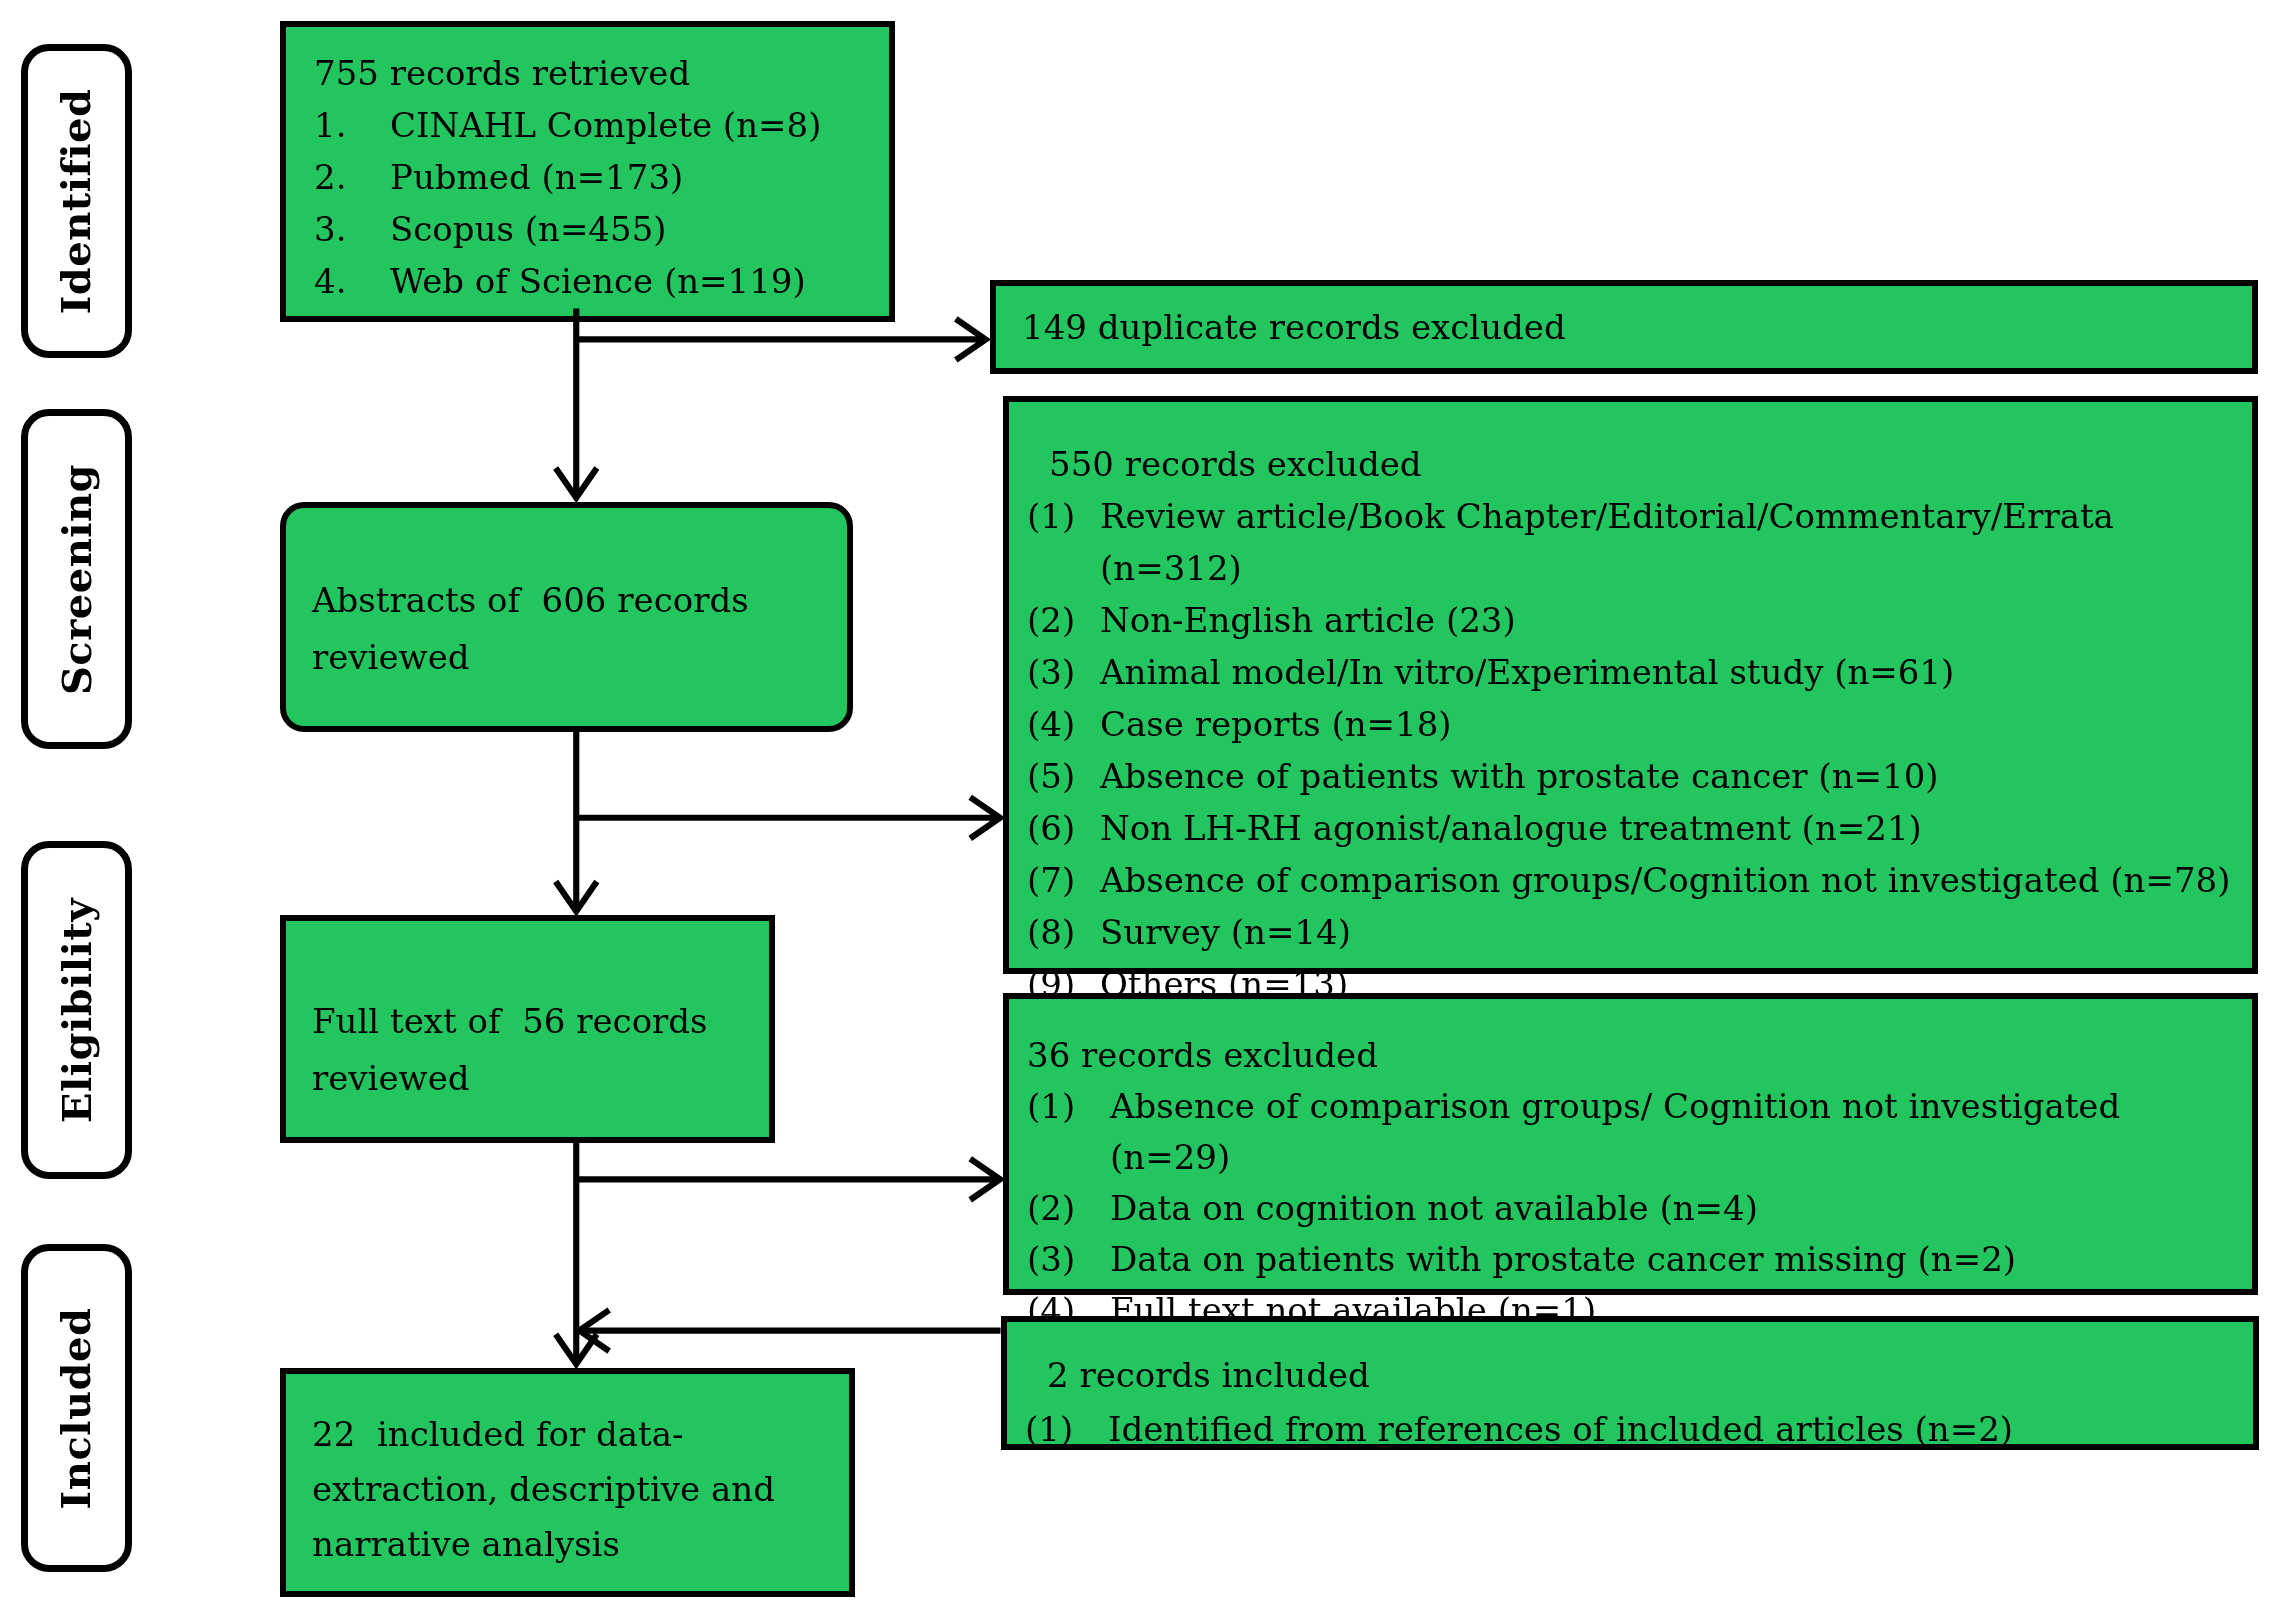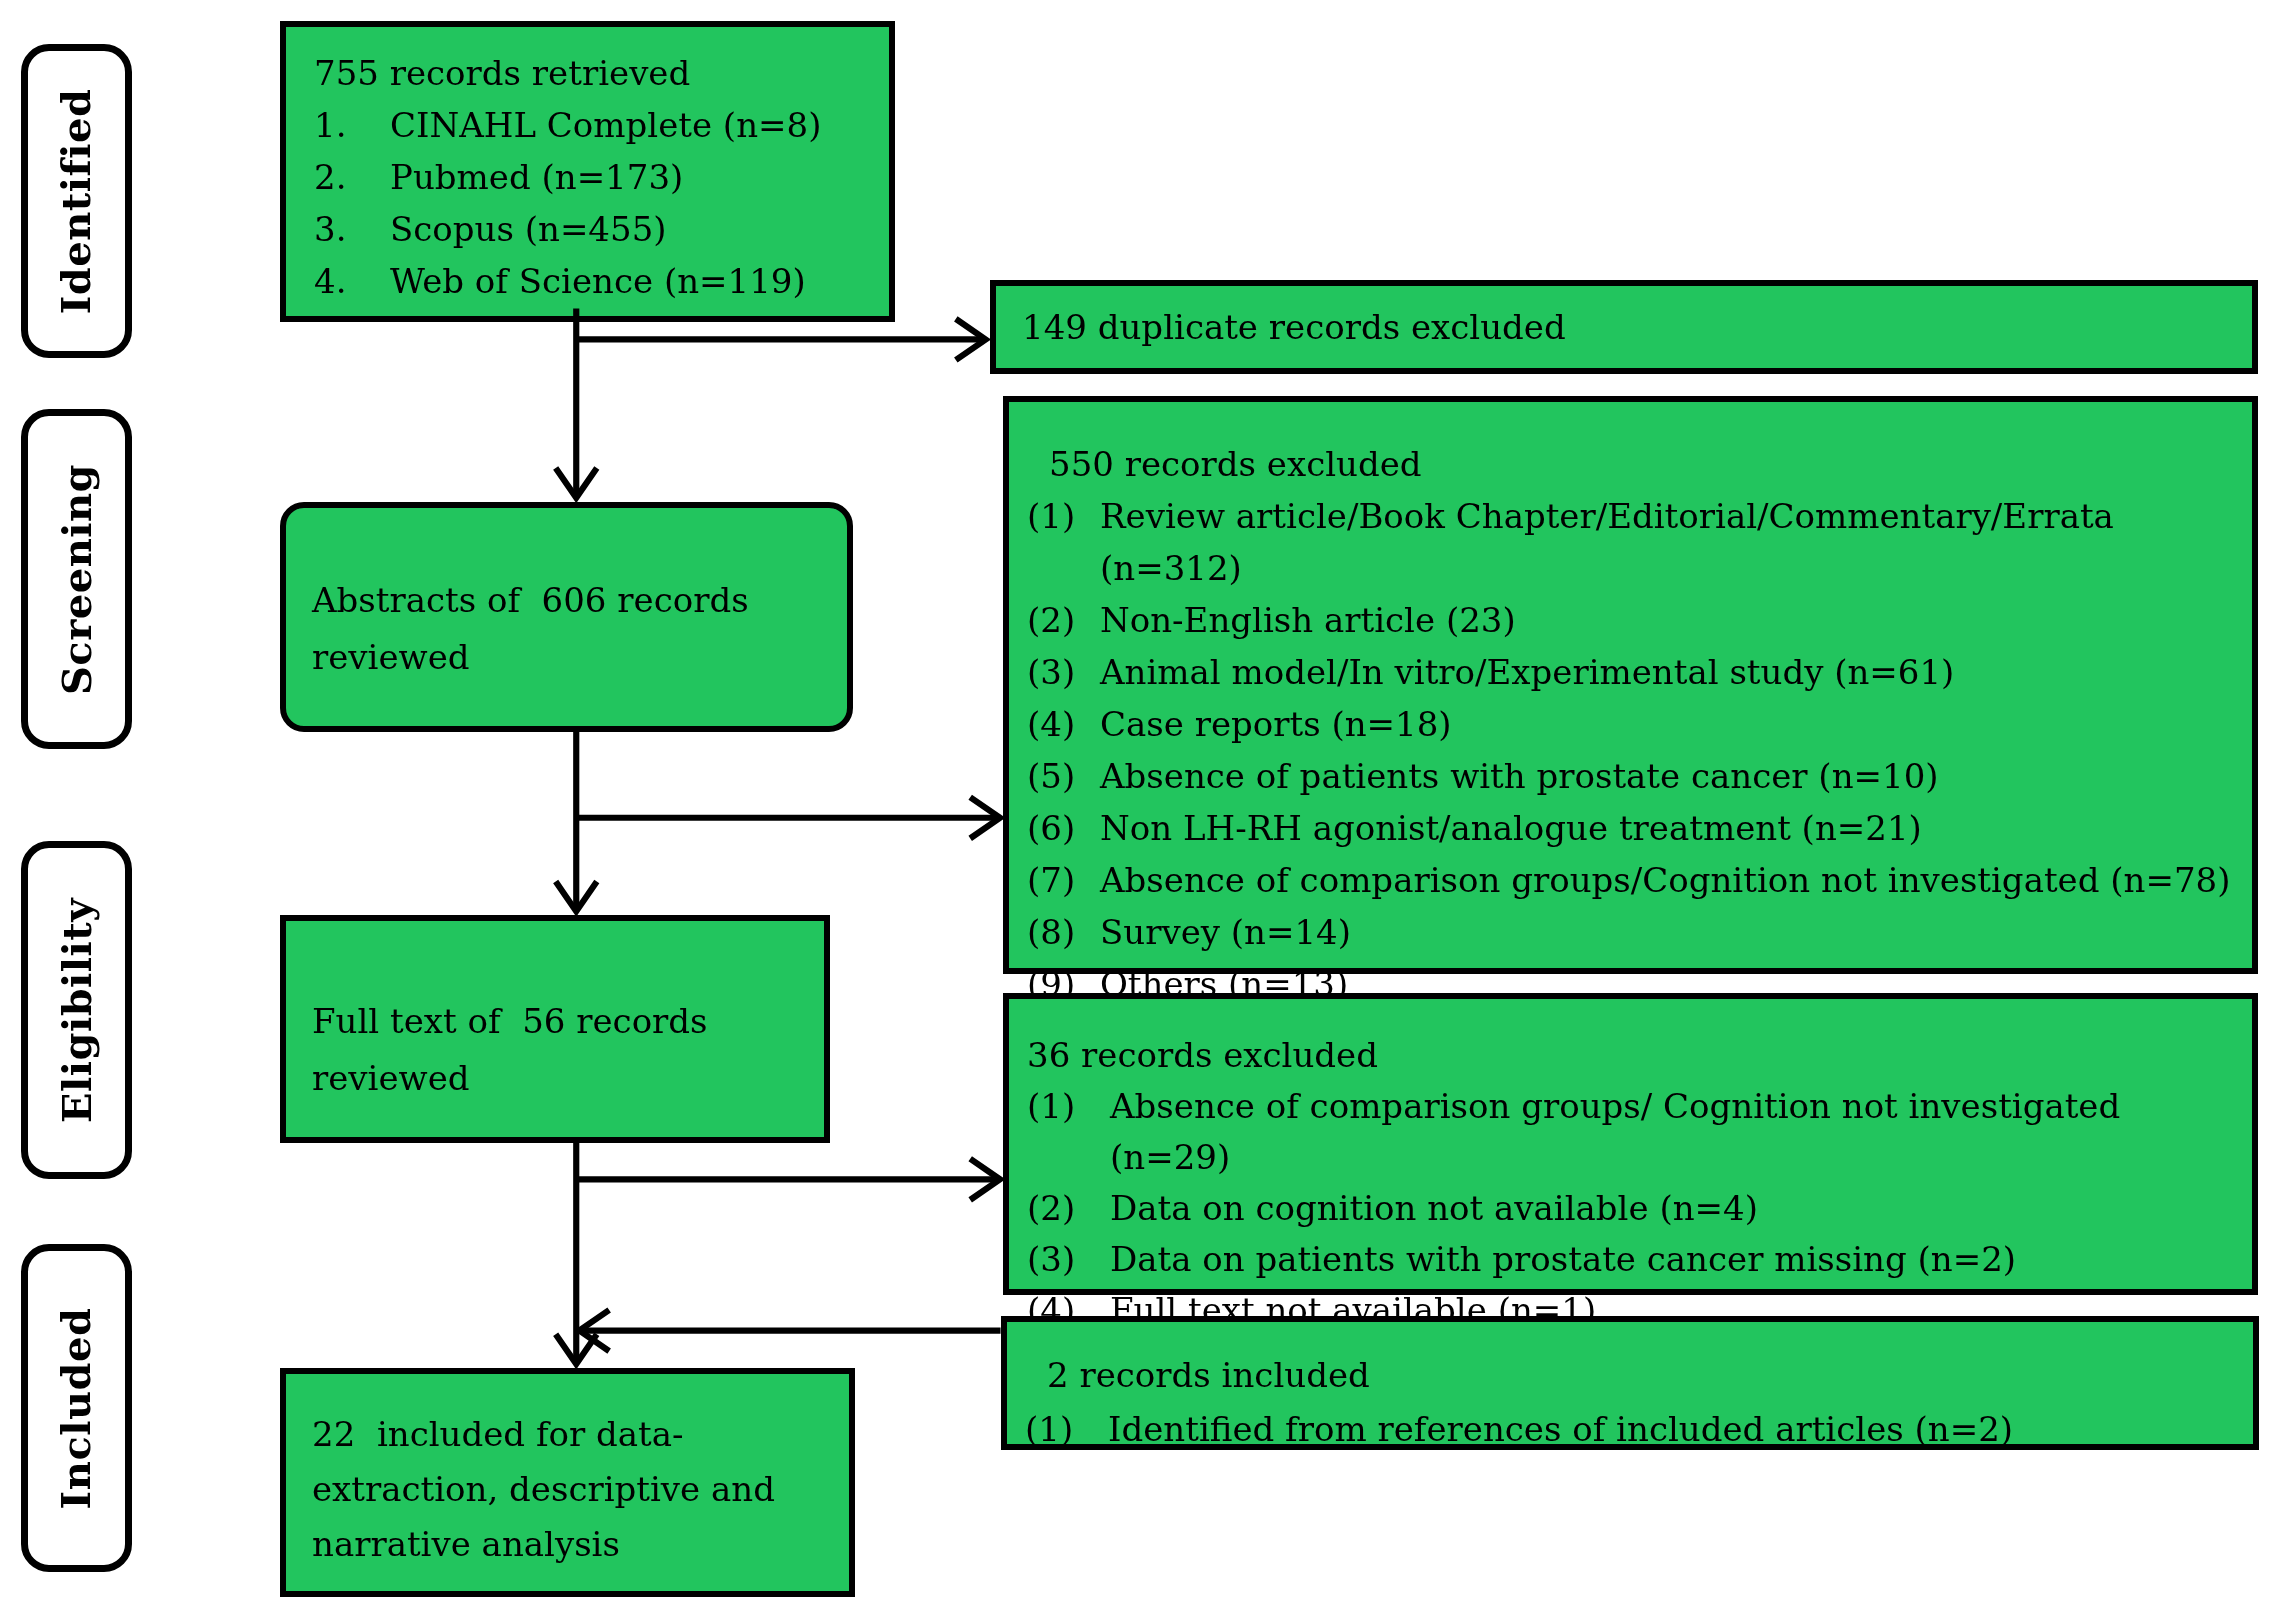--- a/index.html
+++ b/index.html
@@ -37,21 +37,21 @@
     border: 6.7px solid #000;
     box-sizing: border-box;
     background: #22c55e;
     font-size: 34px;
     line-height: 53px;
   }
   .multiline { white-space: pre-wrap; }
   
   #box-retrieved { left: 280px; top: 20.6px;  width: 615px; height: 301px; padding: 20.6px 10.3px 0 28px; line-height: 52px; }
   #box-abstracts { left: 280px; top: 502px; width: 573px; height: 230px; padding: 64px 10.3px 0 26px; line-height: 57px; border-radius: 24px; }
-  #box-fulltext  { left: 280px; top: 915px; width: 550px; height: 228px; padding: 72px 21px 0 26px; line-height: 57px; }
+  #box-fulltext  { left: 280px; top: 915px; width: 495px; height: 228px; padding: 72px 21px 0 26px; line-height: 57px; }
   #box-included  { left: 280px; top: 1368px; width: 575px; height: 229px; padding: 33px 10.3px 0 26px; line-height: 55px; }
   
   #box-duplicates  { left: 990px; top: 280px;  width: 1268px; height: 94px; display: flex; align-items: center; padding-left: 26px; }
   #box-screenexcl  { left: 1003px; top: 396px;  width: 1255px; height: 578px; padding: 36px 7.7px 0 0; line-height: 52px; }
   #box-eligexcl    { left: 1003px; top: 993px; width: 1255px; height: 302px; padding: 31px 7.7px 0 0; line-height: 51px; }
   #box-recincluded { left: 1001px; top: 1316px; width: 1258px; height: 134px; padding: 26px 7.7px 0 0; line-height: 54px; }
   .box-title { padding-left: 40px; }
   
   .li-row { display: flex; align-items: baseline; }
   .pad35 .li-row { padding-left: 18px; }

